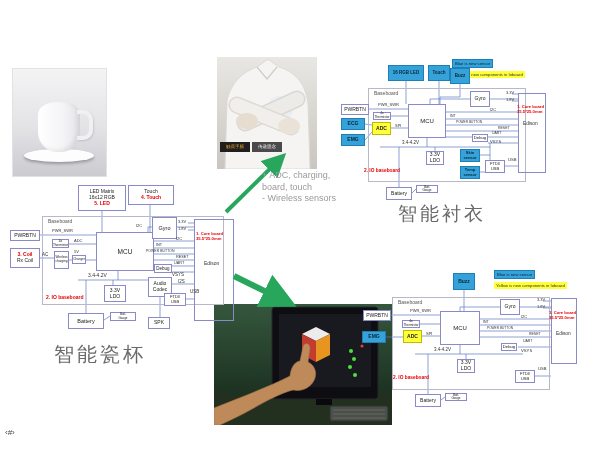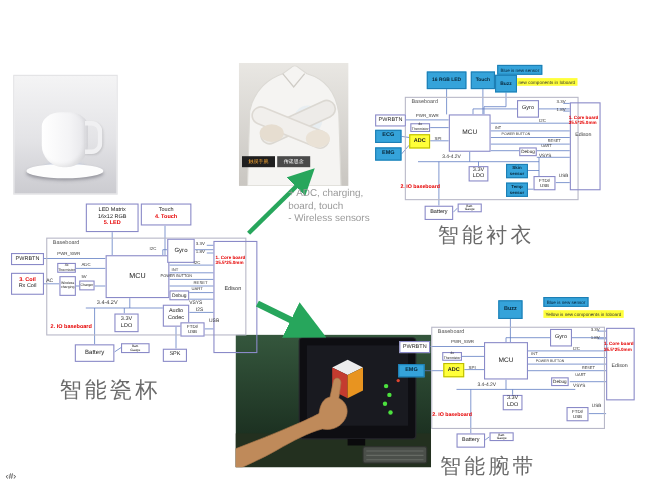--- a/index.html
+++ b/index.html
@@ -418,21 +418,20 @@
     <div class="bx" style="left:146px;top:93px;width:16px;height:8px;font-size:4.2px;">
       <span>Debug</span>
     </div>
     <div class="lbl" style="left:168px;top:90px;font-size:3.5px;">UART</div>
     <div class="lbl" style="left:166px;top:99px;font-size:4.2px;">VSYS</div>
     <div class="bx" style="left:160px;top:120px;width:20px;height:13px;font-size:4px;">
       <span>FTDI/</span>
       <span>USB</span>
     </div>
     <div class="lbl" style="left:183px;top:117px;font-size:4.2px;">USB</div>
-    <div class="caption" style="left:45px;top:161px;font-size:19px;">智能腕带</div>
   </div>
 
   <svg class="arrows" width="600" height="450">
     <defs>
       <marker id="ah" markerWidth="6" markerHeight="6" refX="4.2" refY="3" orient="auto">
         <path d="M0,0 L6,3 L0,6 Z" fill="#27a65c"></path>
       </marker>
     </defs>
     <line x1="226" y1="212" x2="281" y2="158" stroke="#27a65c" stroke-width="4" marker-end="url(#ah)"></line>
     <line x1="234" y1="276" x2="287" y2="302" stroke="#27a65c" stroke-width="6" marker-end="url(#ah)"></line>

